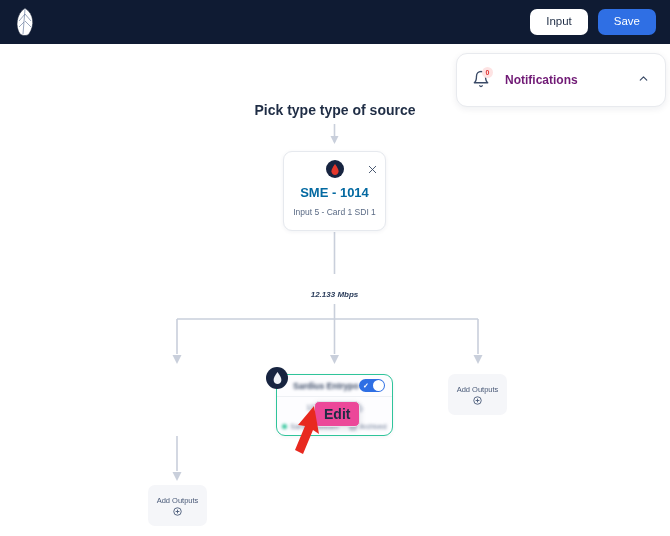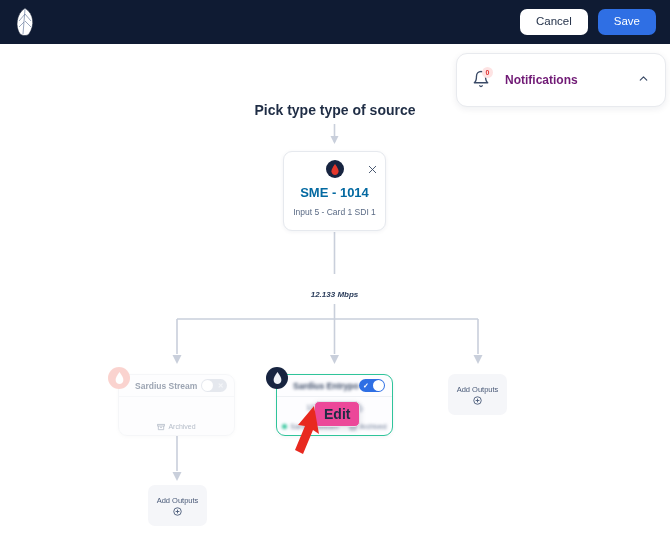--- a/index.html
+++ b/index.html
@@ -151,21 +151,21 @@
 <body>
 
 <div class="topbar">
   <div class="logo-wrap">
     <svg width="22" height="30" viewBox="0 0 22 30">
       <path d="M11 1 C20 7 21 18 15 27 C13 29 9 29 6 27 C1 20 2 7 11 1 Z" fill="#ffffff" stroke="#0f1b33" stroke-width="0.6"></path>
       <path d="M11 2 L9 27 M11 7 L5 14 M11 7 L17 14 M10 15 L5 20 M11 14 L17 20" stroke="#6d7fa0" stroke-width="0.7" fill="none"></path>
     </svg>
   </div>
   <div class="topbar-actions">
-    <button class="btn btn-cancel">Cancel</button>
+    <button class="btn btn-cancel">Input</button>
     <button class="btn btn-save">Save</button>
   </div>
 </div>
 
 <div class="canvas">
 
   <div class="notif">
     <div class="notif-bell">
       <svg width="18" height="18" viewBox="0 0 24 24" fill="none" stroke="#3a4a66" stroke-width="1.8" stroke-linecap="round" stroke-linejoin="round">
         <path d="M18 8A6 6 0 0 0 6 8c0 7-3 9-3 9h18s-3-2-3-9"></path>
@@ -221,45 +221,20 @@
             <line x1="19" y1="5" x2="5" y2="19"></line>
           </svg>
       </span>
     </div>
     <div class="src-title">SME - 1014</div>
     <div class="src-sub">Input 5 - Card 1 SDI 1</div>
   </div>
 
   <div class="bitrate">12.133 Mbps</div>
 
-  <div class="out-card dim" style="left:118px; top:330px;">
-    <span class="out-badge badge-pink">
-      <svg width="9" height="12" viewBox="0 0 10 14">
-        <path d="M5 0 C8 4 9.5 7 9.5 9.2 C9.5 12 7.3 14 5 14 C2.7 14 0.5 12 0.5 9.2 C0.5 7 2 4 5 0 Z" fill="#ffffff"></path>
-      </svg>
-    </span>
-    <div class="out-head">
-      <span class="out-name">Sardius Stream</span>
-      <span class="toggle off">
-        <span class="knob"></span>
-        <span class="tmark">✕</span>
-      </span>
-    </div>
-    <div class="out-mid"></div>
-    <div class="out-foot">
-      <span class="foot-item">
-        <svg width="8" height="8" viewBox="0 0 24 24" fill="none" stroke="#6b7a93" stroke-width="2.4">
-          <rect x="2" y="4" width="20" height="5"></rect>
-            <path d="M4 9v11h16V9"></path>
-            <line x1="9" y1="13" x2="15" y2="13"></line>
-        </svg>
-        <span>Archived</span>
-      </span>
-    </div>
-  </div>
 
   <div class="out-card active" style="left:276px; top:330px;">
     <span class="out-badge badge-dark">
       <svg width="9" height="12" viewBox="0 0 10 14">
         <path d="M5 0 C8 4 9.5 7 9.5 9.2 C9.5 12 7.3 14 5 14 C2.7 14 0.5 12 0.5 9.2 C0.5 7 2 4 5 0 Z" fill="#eef1f6"></path>
       </svg>
     </span>
     <div class="out-head">
       <span class="out-name blur">Sardius Entrypoint</span>
       <span class="toggle on">

